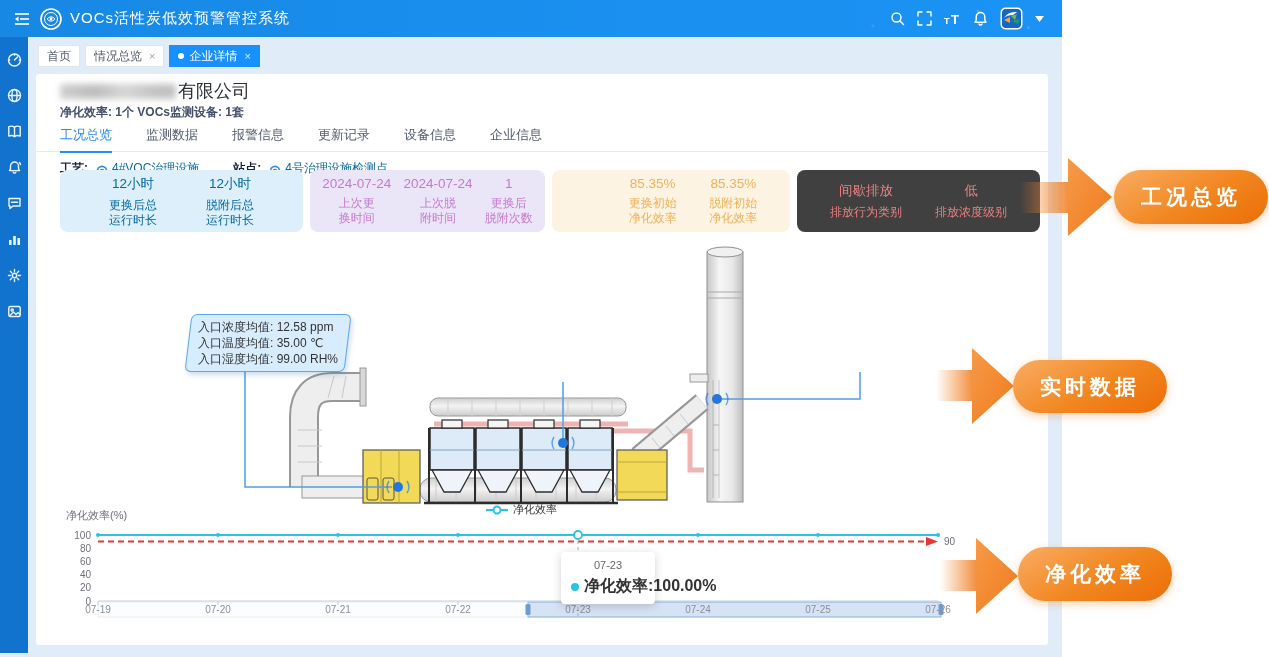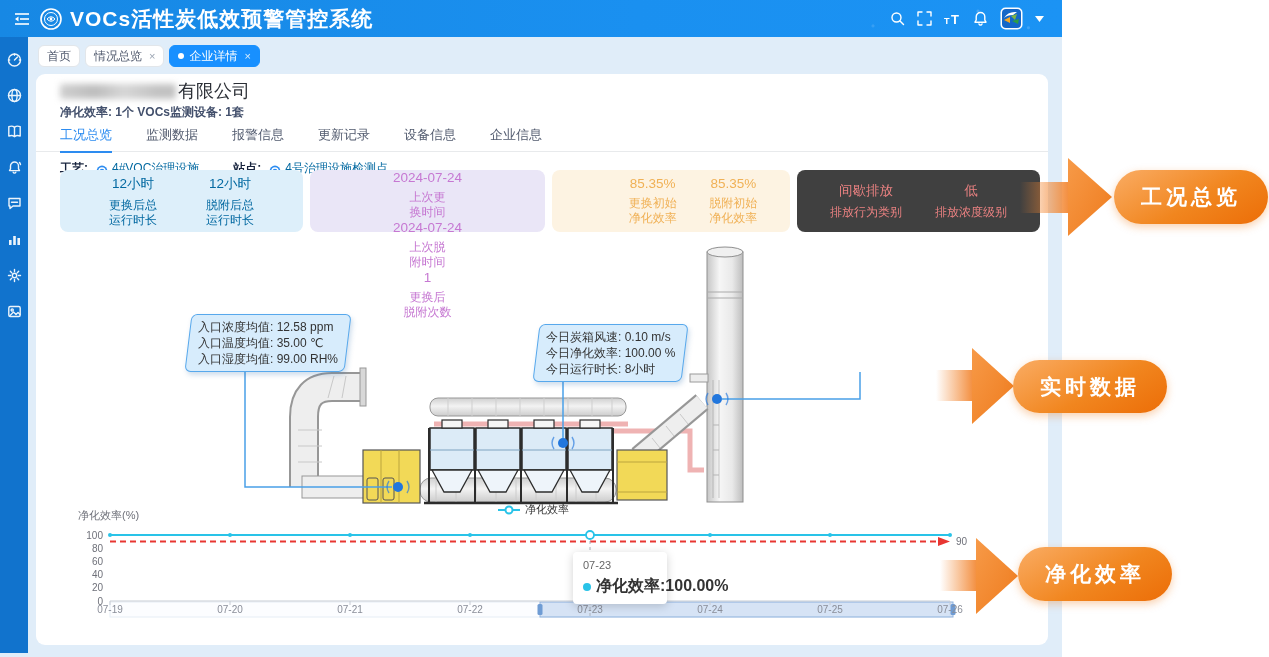--- a/index.html
+++ b/index.html
@@ -11,41 +11,41 @@
 
   
   #header { position:absolute; left:0; top:0; width:1062px; height:37px; background:linear-gradient(90deg,#1788e4,#1a90f0 60%,#1b93f4);
     display:flex; align-items:center; padding:0 10px; z-index:5; }
   #header .net-pattern{ position:absolute; right:0; top:0; width:420px; height:37px;
     background:radial-gradient(circle at 80% 30%, rgba(255,255,255,.18) 1px, transparent 2px),
                radial-gradient(circle at 55% 70%, rgba(255,255,255,.12) 1px, transparent 2px),
                radial-gradient(circle at 92% 75%, rgba(255,255,255,.15) 1px, transparent 2px); }
   .hbtn { width:24px; height:24px; display:flex; align-items:center; justify-content:center; cursor:pointer; }
   #logo { width:22px; height:22px; margin:0 8px 0 6px; }
-  #app-title { color:#fff; font-size:21px; font-weight:bold; letter-spacing:1px; }
+  #app-title { color:#fff; font-size:15px; font-weight:normal; letter-spacing:1px; }
   #header-actions { position:absolute; right:18px; top:0; height:37px; display:flex; align-items:center; gap:12px; }
   #header-actions .hicon { display:flex; align-items:center; cursor:pointer; }
 
   
   #sidebar { position:absolute; left:0; top:37px; width:28px; height:616px; background:#1173cd; z-index:4;
     display:flex; flex-direction:column; align-items:center; padding-top:12px; gap:16px; }
   .side-item { width:20px; height:20px; display:flex; align-items:center; justify-content:center; cursor:pointer; opacity:.92; }
 
   
   #crumbbar { position:absolute; left:38px; top:45px; display:flex; gap:5px; z-index:3; }
   .crumb { display:flex; align-items:center; gap:5px; height:22px; padding:0 8px; background:#fff; border:1px solid #e2e6ea;
-    border-radius:6px; font-size:12px; color:#515a6e; cursor:pointer; }
+    border-radius:0; font-size:12px; color:#515a6e; cursor:pointer; }
   .crumb .dot { width:6px; height:6px; border-radius:50%; background:#2d8cf0; }
   .crumb.active { background:#1890ff; color:#fff; border-color:#1890ff; }
   .crumb.active .dot { background:#fff; }
   .crumb .close { font-size:11px; color:#9aa4b2; margin-left:2px; }
   .crumb.active .close { color:#dceefc; }
 
   
-  #card { position:absolute; left:36px; top:74px; width:1012px; height:571px; background:#fff; border-radius:9px; z-index:2; }
+  #card { position:absolute; left:36px; top:74px; width:1012px; height:571px; background:#fff; border-radius:3px; z-index:2; }
 
   #company-name-row { position:absolute; left:24px; top:6px; height:22px; display:flex; align-items:center; }
   #redacted-name { width:116px; height:15px; background:linear-gradient(90deg,#cfcfcf,#bdbdbd 30%,#d6d6d6 55%,#c2c2c2 85%); filter:blur(3px); border-radius:2px; margin-right:2px; }
   #company-suffix { font-size:18px; color:#2b2f36; }
   #company-meta { position:absolute; left:24px; top:30px; font-size:12px; font-weight:bold; color:#43506c; }
 
   #tabbar { position:absolute; left:0; top:48px; width:1012px; height:30px; border-bottom:1px solid #e8eaec; display:flex; padding-left:24px; gap:34px; }
   .tab { font-size:13px; color:#515a6e; line-height:26px; cursor:pointer; position:relative; }
   .tab.active { color:#2d8cf0; }
   .tab.active::after { content:""; position:absolute; left:0; right:0; bottom:-2px; height:2px; background:#2d8cf0; }
@@ -53,37 +53,37 @@
   #filter-row { position:absolute; left:24px; top:86px; display:flex; align-items:center; font-size:12px; }
   .filter-label { font-weight:bold; color:#17233d; margin-right:8px; }
   .filter-link { color:#0369a1; display:flex; align-items:flex-end; gap:4px; cursor:pointer; margin-right:34px; }
 
   #stats-row { position:absolute; left:0; top:96px; width:1012px; height:64px; }
   .stat-card { position:absolute; top:0; height:62px; border-radius:8px; display:flex; align-items:center; justify-content:space-evenly; }
   .stat { text-align:center; }
   .stat-value { font-size:13.5px; font-weight:500; }
   .stat-label { font-size:12px; line-height:15px; margin-top:5px; white-space:pre-line; }
   .theme-blue   { left:24px;  width:243px; background:#ddeffa; color:#0369a1; }
-  .theme-purple { left:274px; width:235px; background:#eae6f7; color:#c678d2;flex-direction:column; }
+  .theme-purple { left:274px; width:235px; background:#eae6f7; color:#c678d2; }
   .theme-orange { left:516px; width:238px; background:#fdf3e2; color:#f0b156;padding-left:44px; }
   .theme-red    { left:761px; width:243px; background:#404040; color:#ea8181; }
 
   
   #diagram-wrap { position:absolute; left:0; top:166px; width:1012px; height:272px; }
   #diagram { width:100%; height:100%; }
 
   .callout { position:absolute; z-index:6; font-size:12px; line-height:16px; color:#333; padding:5px 10px; }
   .callout .bg { position:absolute; inset:0; background:#d7ecfc; border:1.5px solid #57a8ec; border-radius:6px;
     transform:skewX(-7deg); box-shadow:2px 3px 5px rgba(60,120,180,.25); z-index:-1; }
   .callout-1 { left:152px; top:240px; }
   .callout-2 { left:500px; top:250px; }
   .callout-3 { left:766px; top:244px; }
 
   
-  #chart-wrap { position:absolute; left:36px; top:424px; width:920px; height:140px; }
+  #chart-wrap { position:absolute; left:24px; top:424px; width:920px; height:140px;text-align:center; }
   #chart-ylabel { position:absolute; left:6px; top:10px; font-size:11px; color:#6e7079; }
   #chart-legend { position:absolute; left:426px; top:4px; display:flex; align-items:center; gap:5px; font-size:11px; color:#333; cursor:pointer; }
   #chart-svg { position:absolute; left:0; top:0; width:920px; height:140px; }
   .tick-text { font-size:10px; fill:#6e7079; }
   .xlab-text { font-size:10px; fill:#8a8e99; }
   #chart-tooltip { position:absolute; left:501px; top:54px; width:94px; background:#fff; border-radius:4px;
     box-shadow:0 2px 10px rgba(0,0,0,.18); padding:7px 10px; z-index:7; }
   #chart-tooltip .tt-title { font-size:11px; color:#666; margin-bottom:5px; }
   #chart-tooltip .tt-row { display:flex; align-items:center; gap:5px; font-size:16px; color:#333; white-space:nowrap;font-weight:bold; }
   #chart-tooltip .tt-dot { width:8px; height:8px; border-radius:50%; background:#29c3e8; flex:0 0 auto; }
@@ -453,26 +453,20 @@
             </g>
           </g>
         </svg>
       </div>
 
       <div class="callout callout-1">
           <div class="bg"></div>
           <div class="callout-row">入口浓度均值: 12.58 ppm</div>
           <div class="callout-row">入口温度均值: 35.00 ℃</div>
           <div class="callout-row">入口湿度均值: 99.00 RH%</div>
-        </div>
-      <div class="callout callout-2">
-          <div class="bg"></div>
-          <div class="callout-row">今日炭箱风速: 0.10 m/s</div>
-          <div class="callout-row">今日净化效率: 100.00 %</div>
-          <div class="callout-row">今日运行时长: 8小时</div>
         </div>
 
       <div id="chart-wrap">
         <div id="chart-ylabel">净化效率(%)</div>
         <div id="chart-legend">
           <svg width="22" height="10" viewBox="0 0 22 10">
               <line x1="0" y1="5" x2="22" y2="5" stroke="#29c3e8" stroke-width="2"></line>
               <circle cx="11" cy="5" r="3.5" fill="#fff" stroke="#29c3e8" stroke-width="2"></circle>
             </svg>
           <span>净化效率</span>

